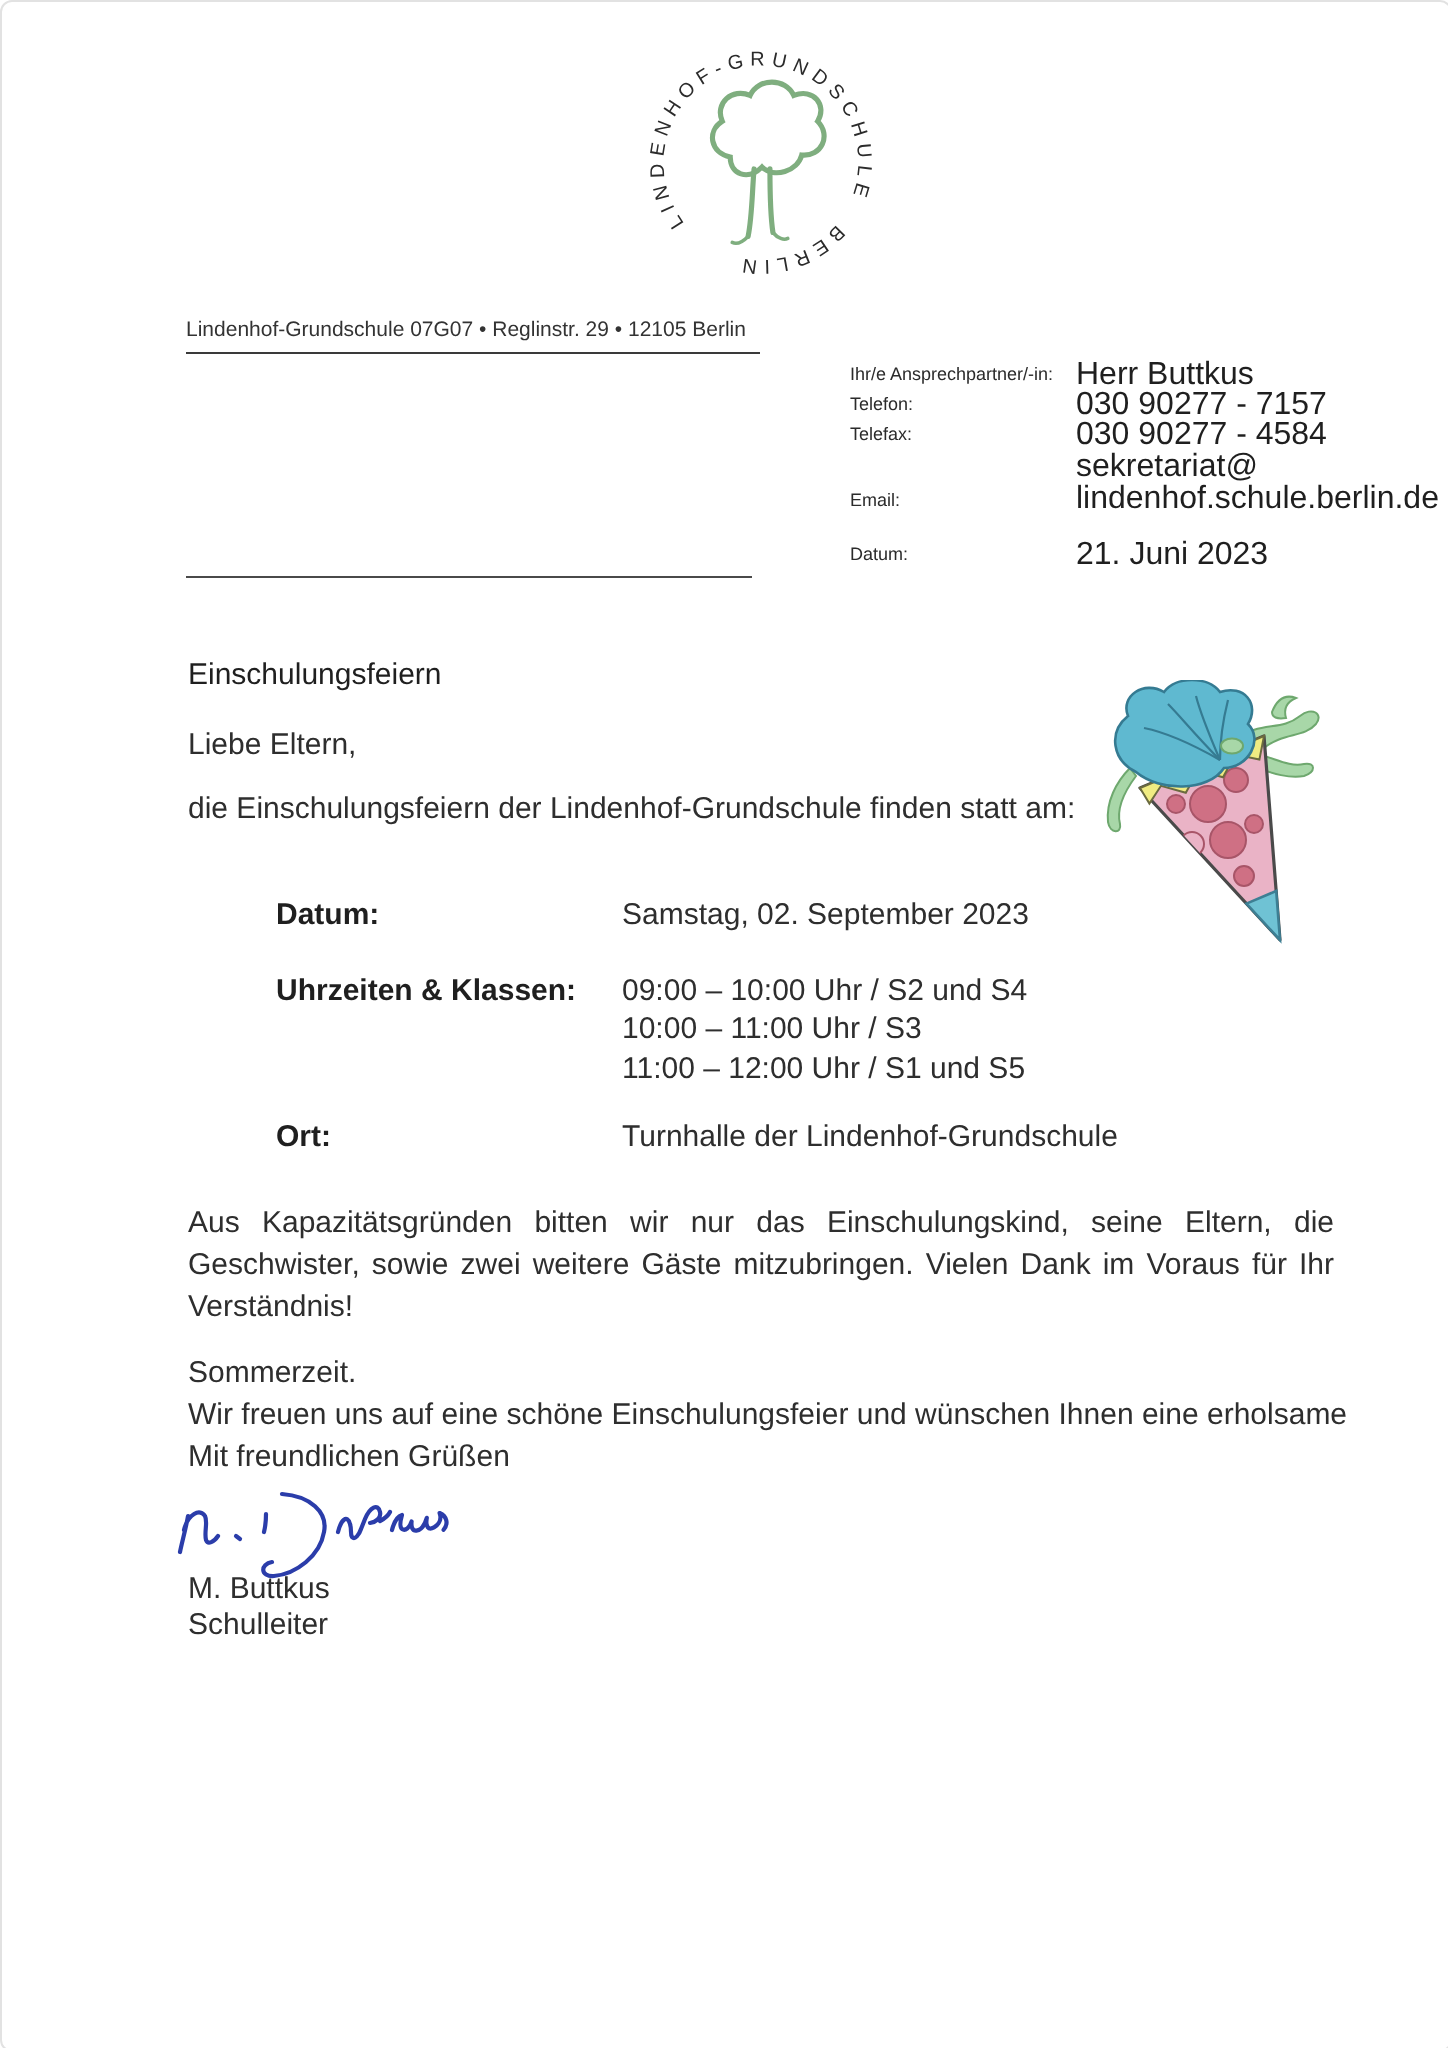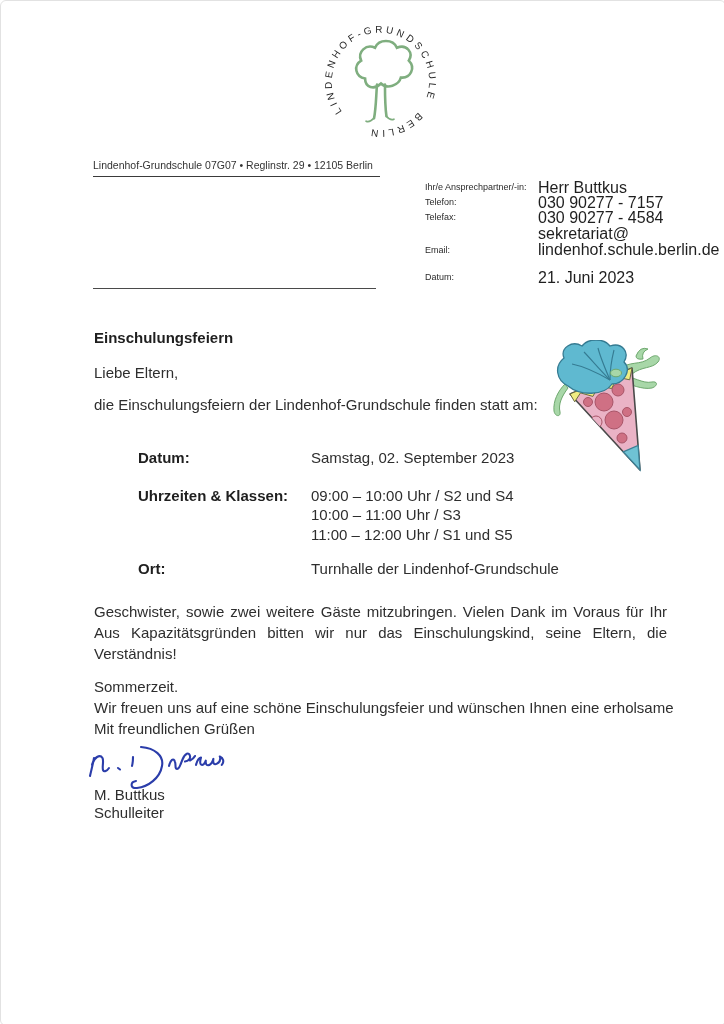--- a/index.html
+++ b/index.html
@@ -17,21 +17,21 @@
   .recipient{left:93px;top:196px;font-size:15px;}
   
   .contact{left:424px;top:179px;width:250px;}
   .crow{display:flex;align-items:flex-end;line-height:15.2px;}
   .crow .lbl{width:113px;flex:0 0 113px;font-size:9px;color:#2b2b2b;}
   .crow .val{font-size:16px;color:#1f1f1f;}
   .crow .val.multi{line-height:16.5px;}
   .daterow{left:424px;top:269px;}
   .addr-line{left:92px;top:287px;width:283px;border-top:1.4px solid #4a4a4a;height:0;}
   
-  .subject{left:93px;top:328px;font-size:15px;font-weight:bold;color:#1f1f1f;}
+  .subject{left:93px;top:328px;font-size:15px;font-weight:normal;color:#1f1f1f;}
   .salutation{left:93px;top:363px;font-size:15px;}
   .intro{left:93px;top:395px;font-size:15px;}
   .details{left:137px;top:447px;width:560px;font-size:15px;}
   .drow{display:flex;align-items:flex-start;}
   .drow .dlbl{width:173px;flex:0 0 173px;font-weight:bold;color:#1f1f1f;line-height:19.5px;}
   .drow .dval{line-height:19.5px;}
   .drow.gap1{margin-bottom:18px;}
   .drow.gap2{margin-bottom:15px;}
   .para1{left:93px;top:600px;width:573px;font-size:15px;line-height:21px;}
   .jline{display:block;text-align:justify;text-align-last:justify;}
@@ -163,22 +163,22 @@
         <span class="lline">11:00 – 12:00 Uhr / S1 und S5</span>
       </span>
     </div>
     <div class="drow">
       <span class="dlbl">Ort:</span>
       <span class="dval">Turnhalle der Lindenhof-Grundschule</span>
     </div>
   </div>
 
   <div class="abs para1">
+    <span class="jline">Aus Kapazitätsgründen bitten wir nur das Einschulungskind, seine Eltern, die</span>
     <span class="jline">Geschwister, sowie zwei weitere Gäste mitzubringen. Vielen Dank im Voraus für Ihr</span>
-    <span class="jline">Aus Kapazitätsgründen bitten wir nur das Einschulungskind, seine Eltern, die</span>
     <span class="lline">Verständnis!</span>
   </div>
 
   <div class="abs para2">
     <span class="lline">Sommerzeit.</span>
     <span class="lline">Wir freuen uns auf eine schöne Einschulungsfeier und wünschen Ihnen eine erholsame</span>
   </div>
 
   <div class="abs closing">Mit freundlichen Grüßen</div>
 

